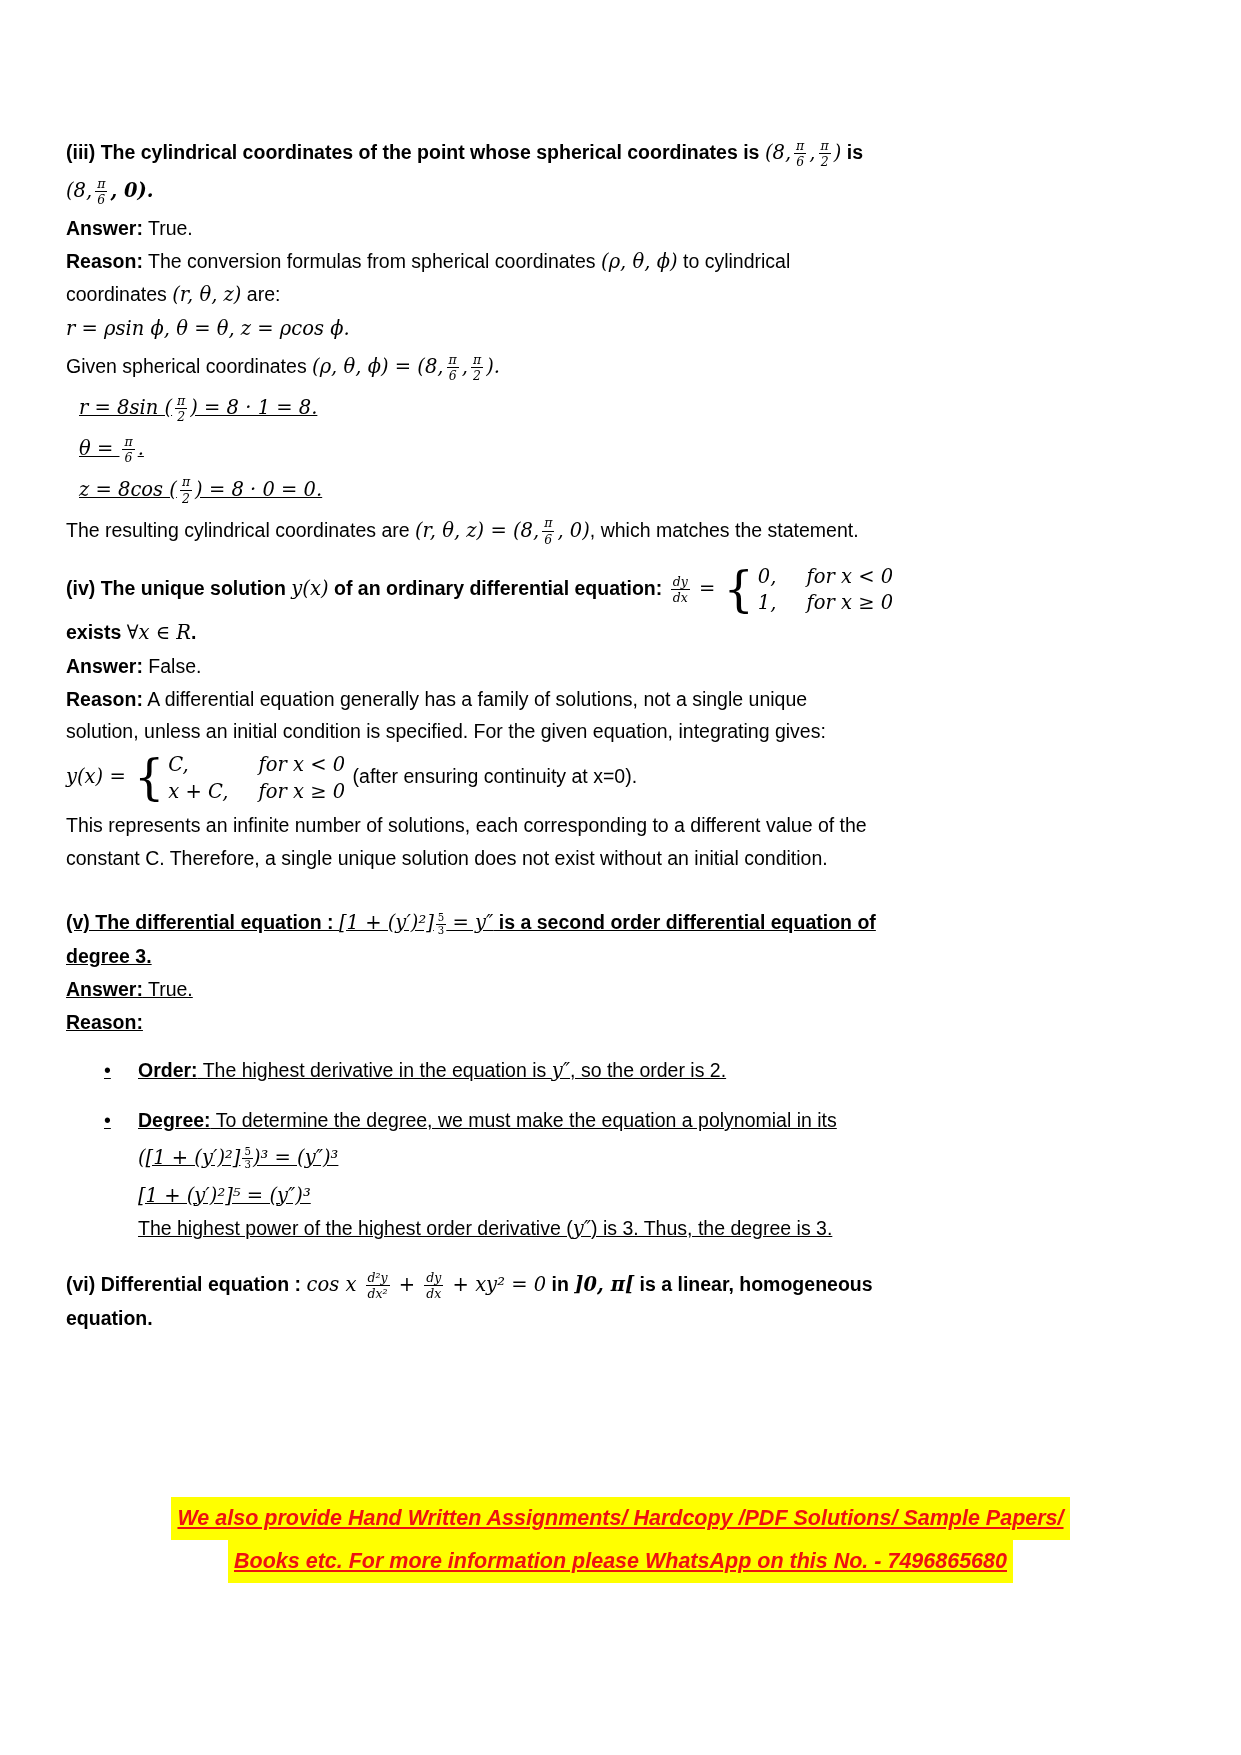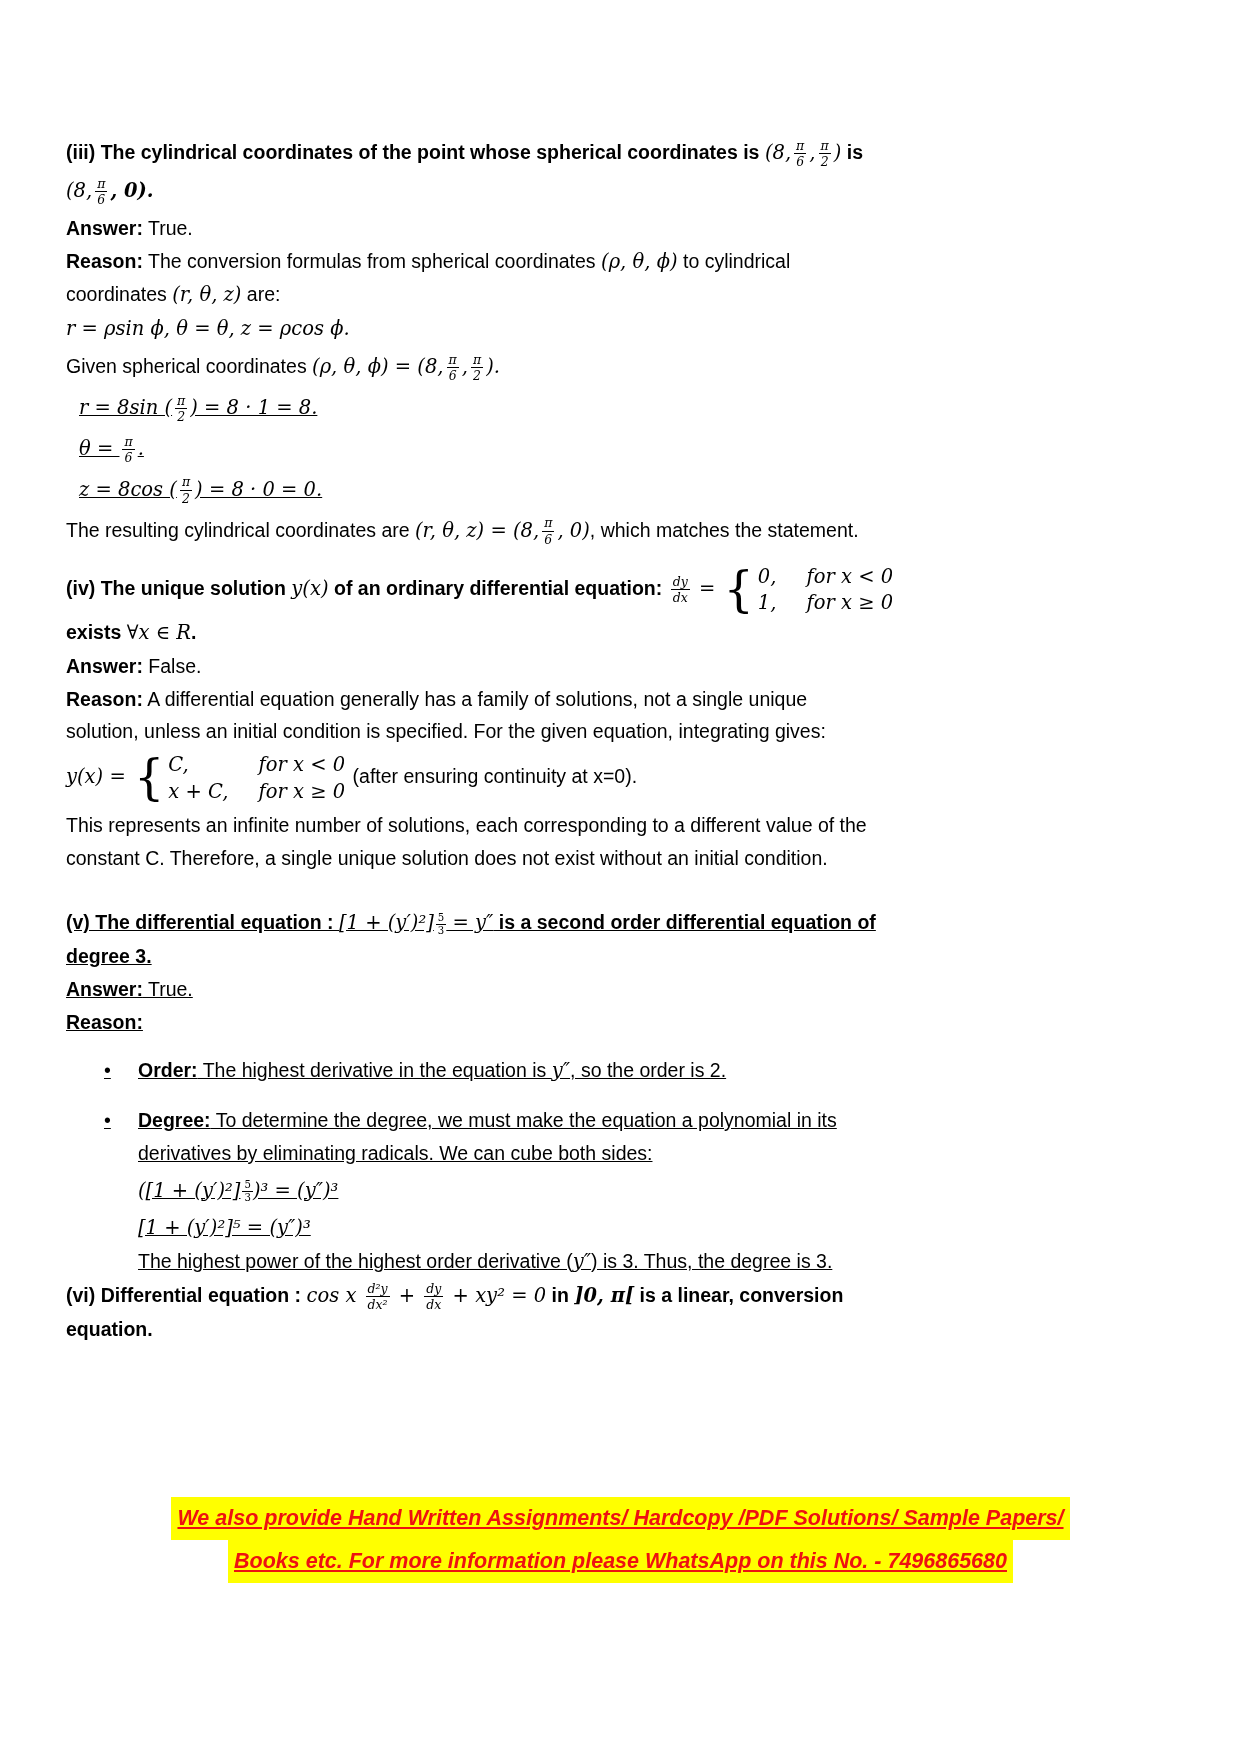--- a/index.html
+++ b/index.html
@@ -21,21 +21,21 @@
          margin-right:4px;font-weight:400;}
   .rows{display:inline-grid;grid-template-columns:auto auto;column-gap:30px;line-height:1.35;
         text-align:left;}
   .supfrac{display:inline-flex;flex-direction:column;text-align:center;font-size:0.52em;
            line-height:1.2;vertical-align:0.85em;margin-left:2px;
            font-family:"DejaVu Serif",serif;font-style:normal;}
   .eqline{margin:7px 13px;text-decoration:underline;}
   .smline{margin:4px 0;}
   .sec4{margin-top:16px;}
   .sec5{margin-top:32px;text-decoration:underline;}
-  .sec6{margin-top:0;}
+  .sec6{margin-top:22px;}
   .bullet-row{display:flex;margin-left:38px;margin-top:16px;}
   .bullet-dot{width:34px;flex:none;}
   .bullet-body{flex:1;}
   .footer{position:absolute;left:0;top:1497px;width:100%;text-align:center;font-weight:700;
           font-style:italic;font-size:21.5px;line-height:1.62;}
   .hl{background:#ffff00;color:#ee1111;text-decoration:underline;padding:4px 6px;display:inline-block;}
 </style>
 </head>
 <body>
 
@@ -142,39 +142,38 @@
 
     <div class="bullet-row">
       <span class="bullet-dot">•</span>
       <div class="bullet-body"><span class="b">Order:</span><span> The highest derivative in the equation is </span><span class="m">y″</span><span>, so the order is 2.</span></div>
     </div>
 
     <div class="bullet-row">
       <span class="bullet-dot">•</span>
       <div class="bullet-body">
         <div class="line"><span class="b">Degree:</span><span> To determine the degree, we must make the equation a polynomial in its</span></div>
-        <div class="line"><span>derivatives by eliminating radicals. We can cube both sides:</span></div>
         <div class="line smline"><span class="m">([1 + (y′)²]</span><span class="supfrac">
               <span class="fn">5</span>
               <span class="fd">3</span>
             </span><span class="m">)³ = (y″)³</span></div>
         <div class="line"><span class="m">[1 + (y′)²]⁵ = (y″)³</span></div>
         <div class="line"><span>The highest power of the highest order derivative (</span><span class="m">y″</span><span>) is 3. Thus, the degree is 3.</span></div>
       </div>
     </div>
   </section>
 
   <section class="sec6">
     <div class="line"><span class="b">(vi) Differential equation : </span><span class="m">cos x </span><span class="frac">
           <span class="fn">d²y</span>
           <span class="fd">dx²</span>
         </span><span class="m"> + </span><span class="frac">
           <span class="fn">dy</span>
           <span class="fd">dx</span>
-        </span><span class="m"> + xy² = 0</span><span class="b"> in </span><span class="mb">]0, π[</span><span class="b"> is a linear, conversion</span></div>
+        </span><span class="m"> + xy² = 0</span><span class="b"> in </span><span class="mb">]0, π[</span><span class="b"> is a linear, homogeneous</span></div>
     <div class="line"><span class="b">equation.</span></div>
   </section>
 
 </div>
 
 <div class="footer">
   <div><span class="hl">We also provide Hand Written Assignments/ Hardcopy /PDF Solutions/ Sample Papers/</span></div>
   <div><span class="hl">Books etc. For more information please WhatsApp on this No. - 7496865680</span></div>
 </div>
 

